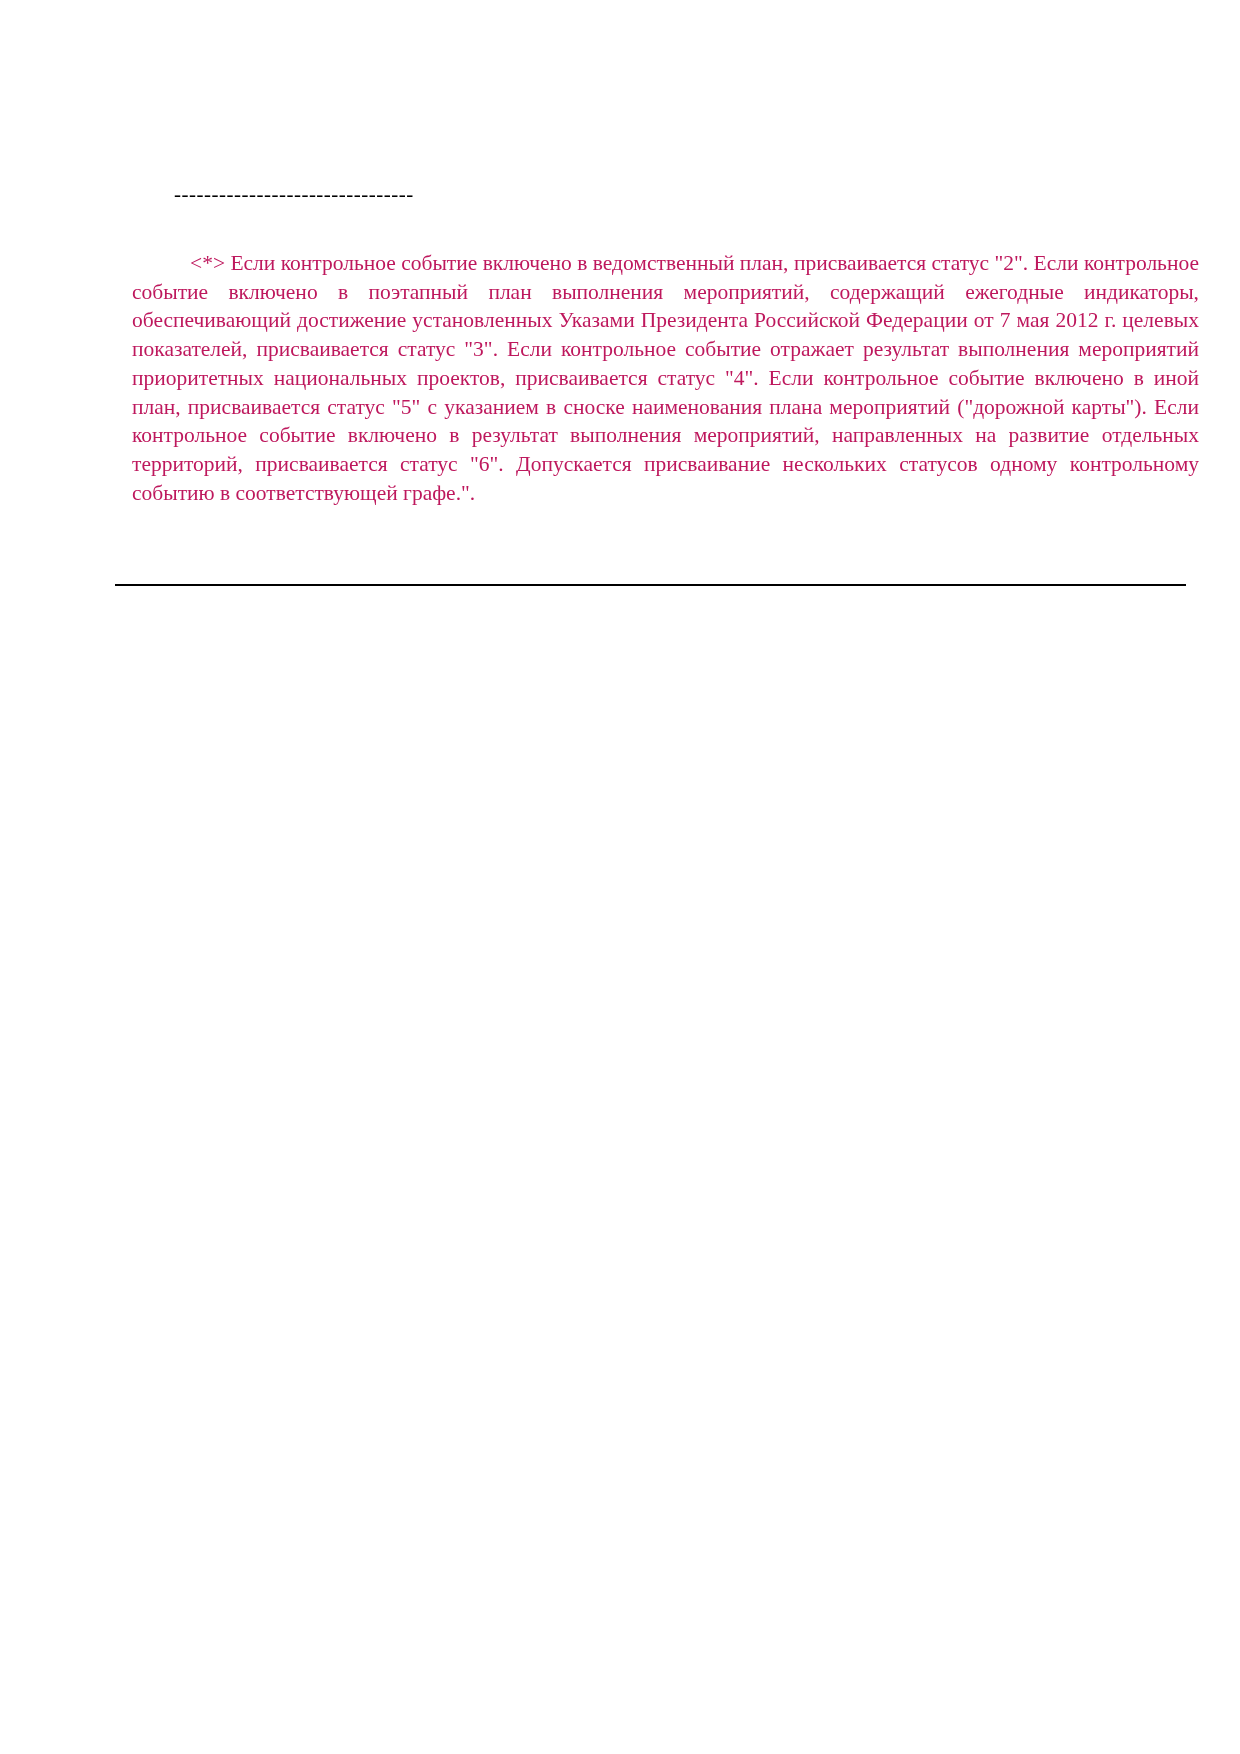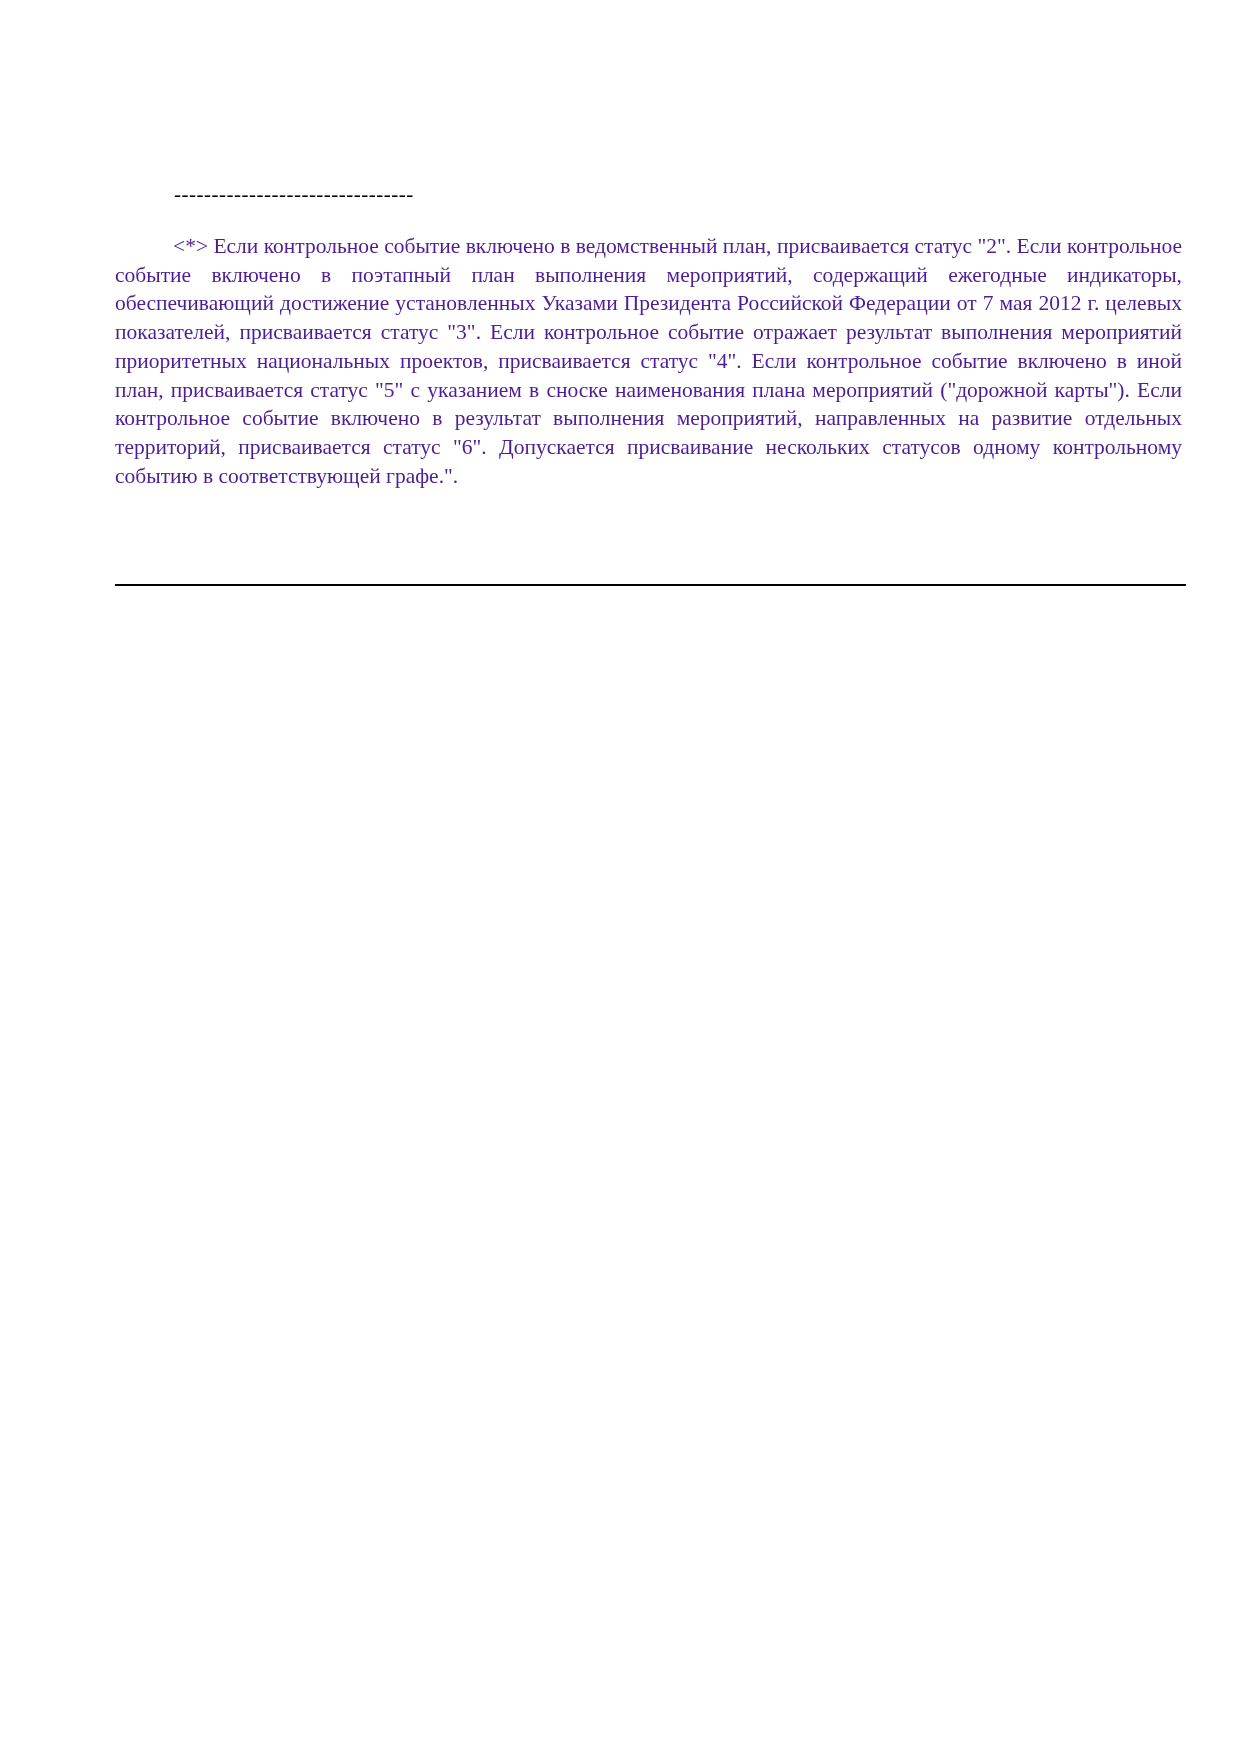--- a/index.html
+++ b/index.html
@@ -6,21 +6,21 @@
     body { width: 1240px; height: 1754px; position: relative; overflow: hidden; }
     .page { position: absolute; left: 0; top: 0; width: 1240px; height: 1754px; background: #fff; }
     .separator {
       position: absolute; left: 174px; top: 182px;
       font-family: "Liberation Serif", serif; font-size: 21px; color: #000;
       letter-spacing: 0.5px; white-space: nowrap;
     }
     .footnote {
       position: absolute; left: 115px; top: 232px; width: 1067px;
       font-family: "Liberation Serif", serif; font-size: 21.5px; line-height: 28.7px;
-      color: #4c1d95; text-align: justify; text-indent: 58px; margin: 0;
+      color: #be185d; text-align: justify; text-indent: 58px; margin: 17px;
     }
     .rule {
       position: absolute; left: 115px; top: 584px; width: 1071px; height: 0;
       border-top: 2px solid #000;
     }
   </style>
 </head>
 <body>
 
 <div class="page">

